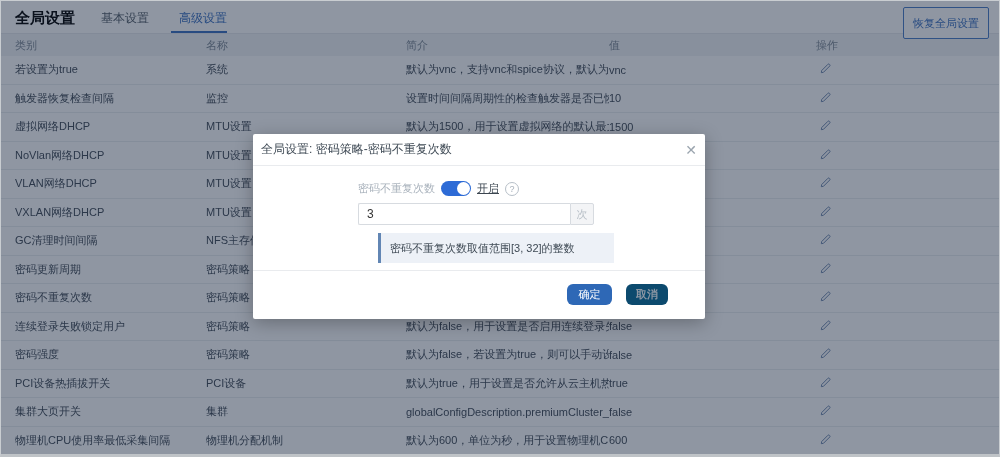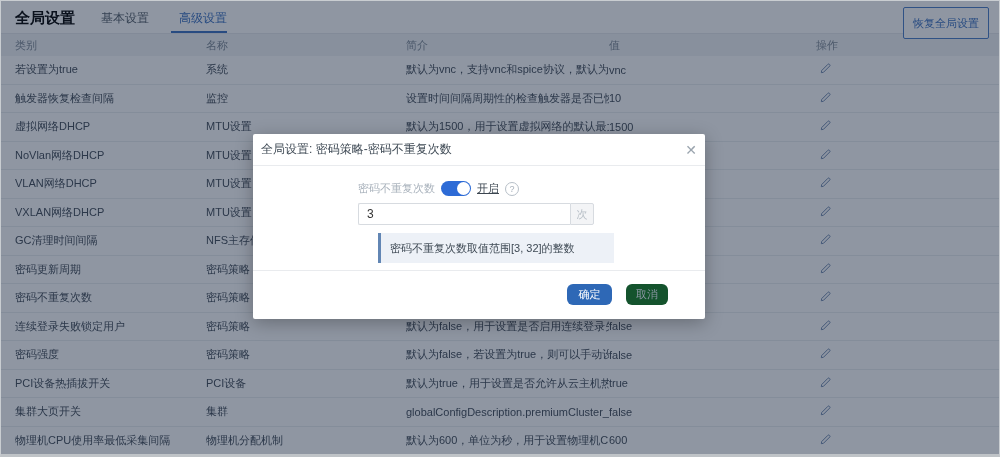--- a/index.html
+++ b/index.html
@@ -64,21 +64,21 @@
     position:absolute; left:105px; top:67px; width:236px; height:30px;
     background:#edf1f7; border-left:3px solid #6286b4; display:flex; align-items:center;
     font-size:11px; color:#3f4a55; padding-left:9px;margin-left:20px;
   }
   .modal-footer {
     height:48px; border-top:1px solid #e9ebee; display:flex; justify-content:flex-end;
     align-items:center; gap:14px; padding-right:37px;
   }
   .btn { height:21px; line-height:21px; font-size:11px; border:none; border-radius:6px; cursor:pointer; font-family:inherit; }
   .btn-ok { min-width:45px; background:var(--primary-btn,#2e68b6); color:#fff; }
-  .btn-cancel { min-width:42px; background:#14532d; color:#8b96a3; }
+  .btn-cancel { min-width:42px; background:#0c4a6e; color:#8b96a3;font-weight:bold; }
 </style>
 </head>
 <body>
 
 <div class="screen">
 
   <div class="topbar">
     <div class="page-title">全局设置</div>
     <div class="tab tab-basic">基本设置</div>
     <div class="tab tab-adv">高级设置</div>

